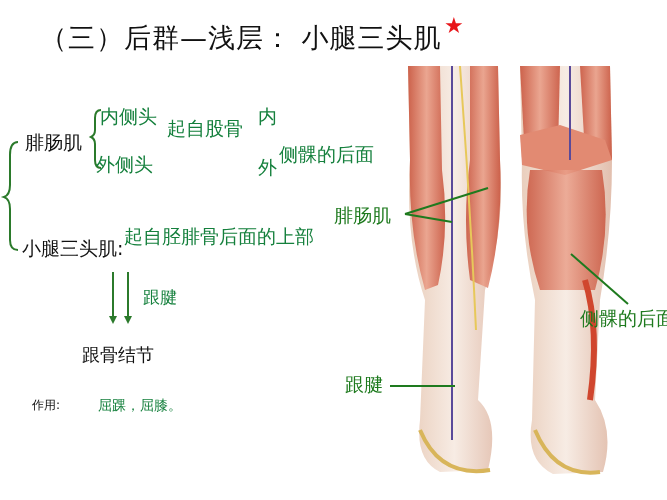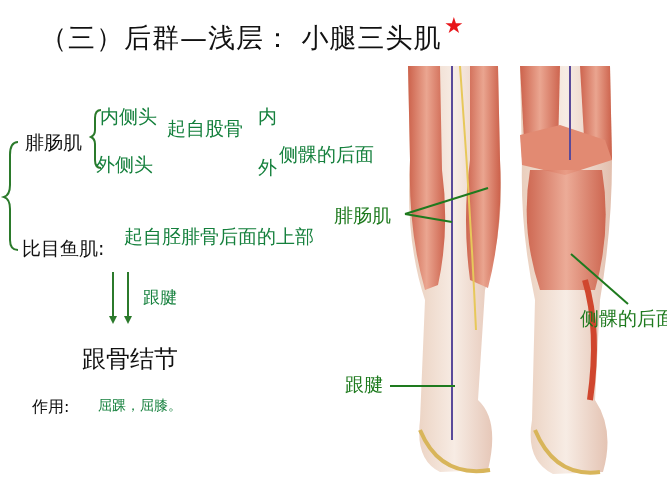--- a/index.html
+++ b/index.html
@@ -32,26 +32,26 @@
 </svg>
 
 <div class="abs blk" style="left:25px;top:130px;">腓肠肌</div>
 <div class="abs blu" style="left:100px;top:104px;">内侧头</div>
 <div class="abs blu" style="left:96px;top:152px;">外侧头</div>
 <div class="abs blu" style="left:167px;top:116px;">起自股骨</div>
 <div class="abs blu" style="left:258px;top:104px;">内</div>
 <div class="abs blu" style="left:258px;top:155px;">外</div>
 <div class="abs blu" style="left:279px;top:130px;margin-top:12px;">侧髁的后面</div>
 
-<div class="abs blk" style="left:22px;top:236px;">比目鱼肌:</div>
+<div class="abs blk" style="left:22px;top:236px;">小腿三头肌:</div>
 <div class="abs blu" style="left:124px;top:224px;">起自胫腓骨后面的上部</div>
 
 <div class="abs blu" style="left:143px;top:286px;font-size:17px;">跟腱</div>
-<div class="abs blk" style="left:82px;top:343px;font-size:24px;">跟骨结节</div>
-<div class="abs blk" style="left:32px;top:397px;font-size:16px;">作用:</div>
+<div class="abs blk" style="left:82px;top:343px;font-size:18px;">跟骨结节</div>
+<div class="abs blk" style="left:32px;top:397px;font-size:12px;">作用:</div>
 <div class="abs blu" style="left:98px;top:397px;font-size:14px;">屈踝，屈膝。</div>
 
 <svg class="ov" width="667" height="500">
   <defs>
     <linearGradient id="m" x1="0" x2="1">
       <stop offset="0" stop-color="#c9563f"></stop>
         <stop offset="0.5" stop-color="#eaa08a"></stop>
         <stop offset="1" stop-color="#c9563f"></stop>
     </linearGradient>
     <linearGradient id="s" x1="0" x2="1">

